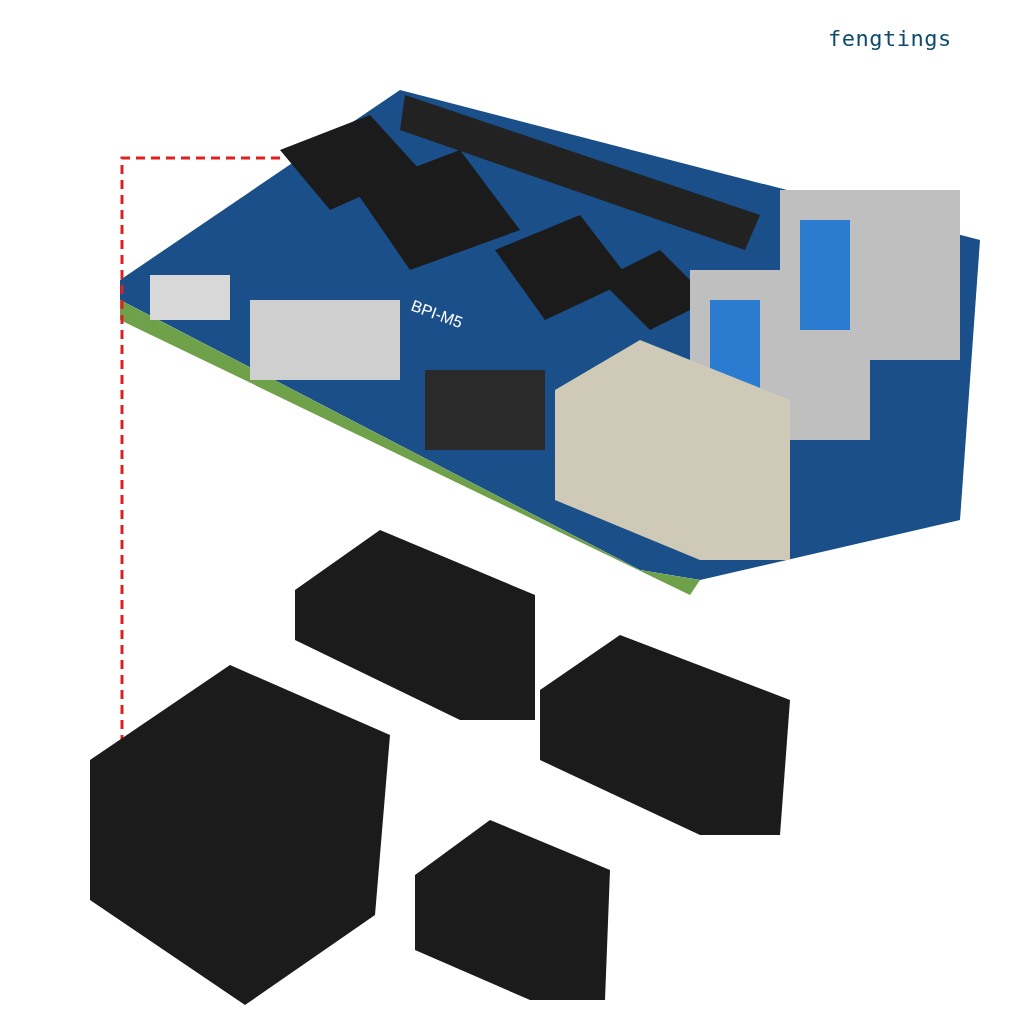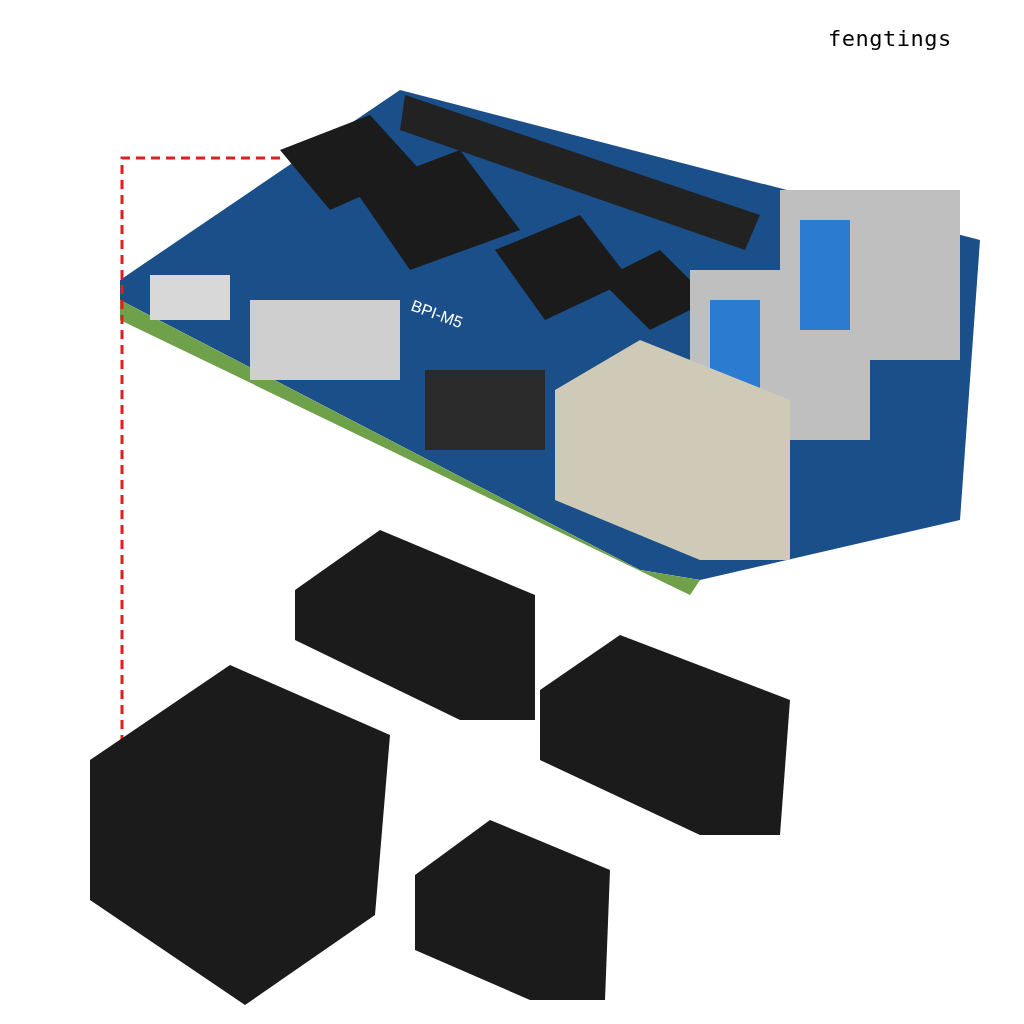--- a/index.html
+++ b/index.html
@@ -1,18 +1,18 @@
 <!DOCTYPE html>
 <html><head>
 <meta charset="utf-8">
 <style>
   html,body{margin:0;padding:0;}
   body{width:1024px;height:1024px;background:#ffffff;position:relative;overflow:hidden;font-family:"Liberation Sans",sans-serif;}
   .abs{position:absolute;}
-  .watermark{left:828px;top:26px;font-family:"DejaVu Sans Mono",monospace;font-size:22px;color:#000000;letter-spacing:0.5px;}
+  .watermark{left:828px;top:26px;font-family:"DejaVu Sans Mono",monospace;font-size:22px;color:#0c4a6e;letter-spacing:0.5px;}
 </style>
 </head>
 <body>
 
 <div class="abs watermark">fengtings</div>
 
 <svg class="abs" style="left:0;top:0" width="1024" height="1024">
 
   <g>
     <polygon points="120,280 400,90 980,240 960,520 700,580 640,570 120,300" fill="#1a4f8a"></polygon>

